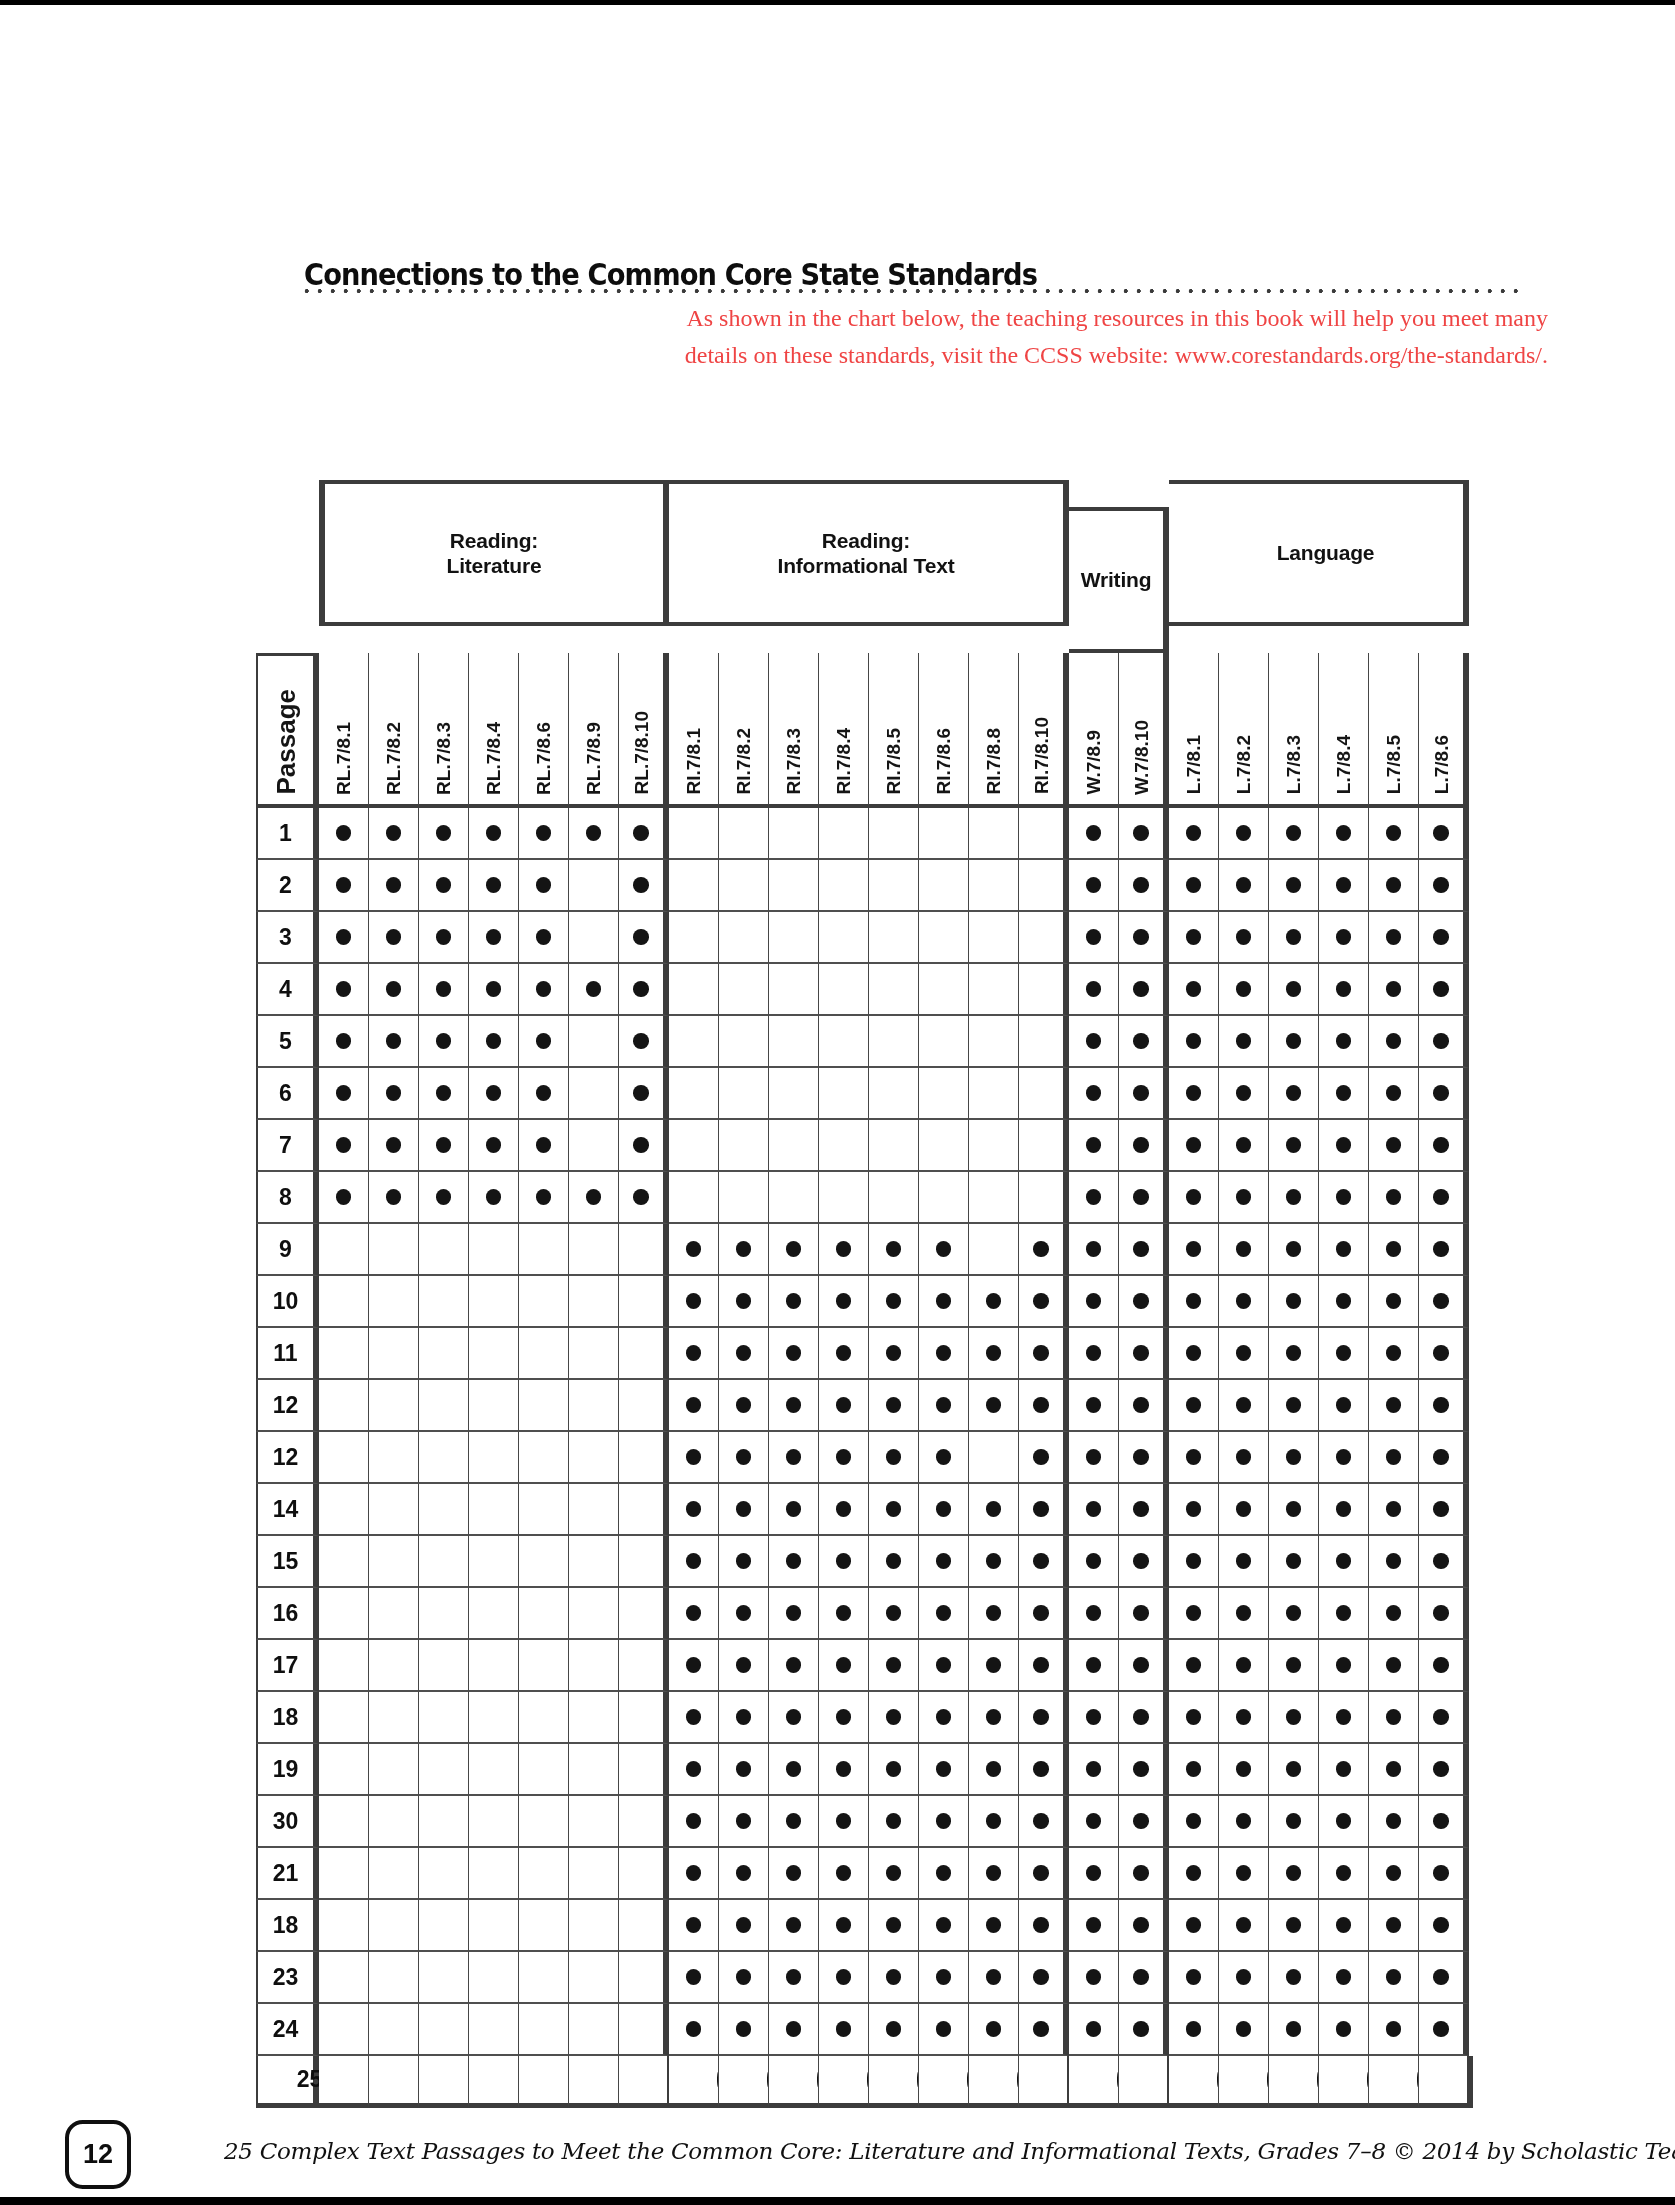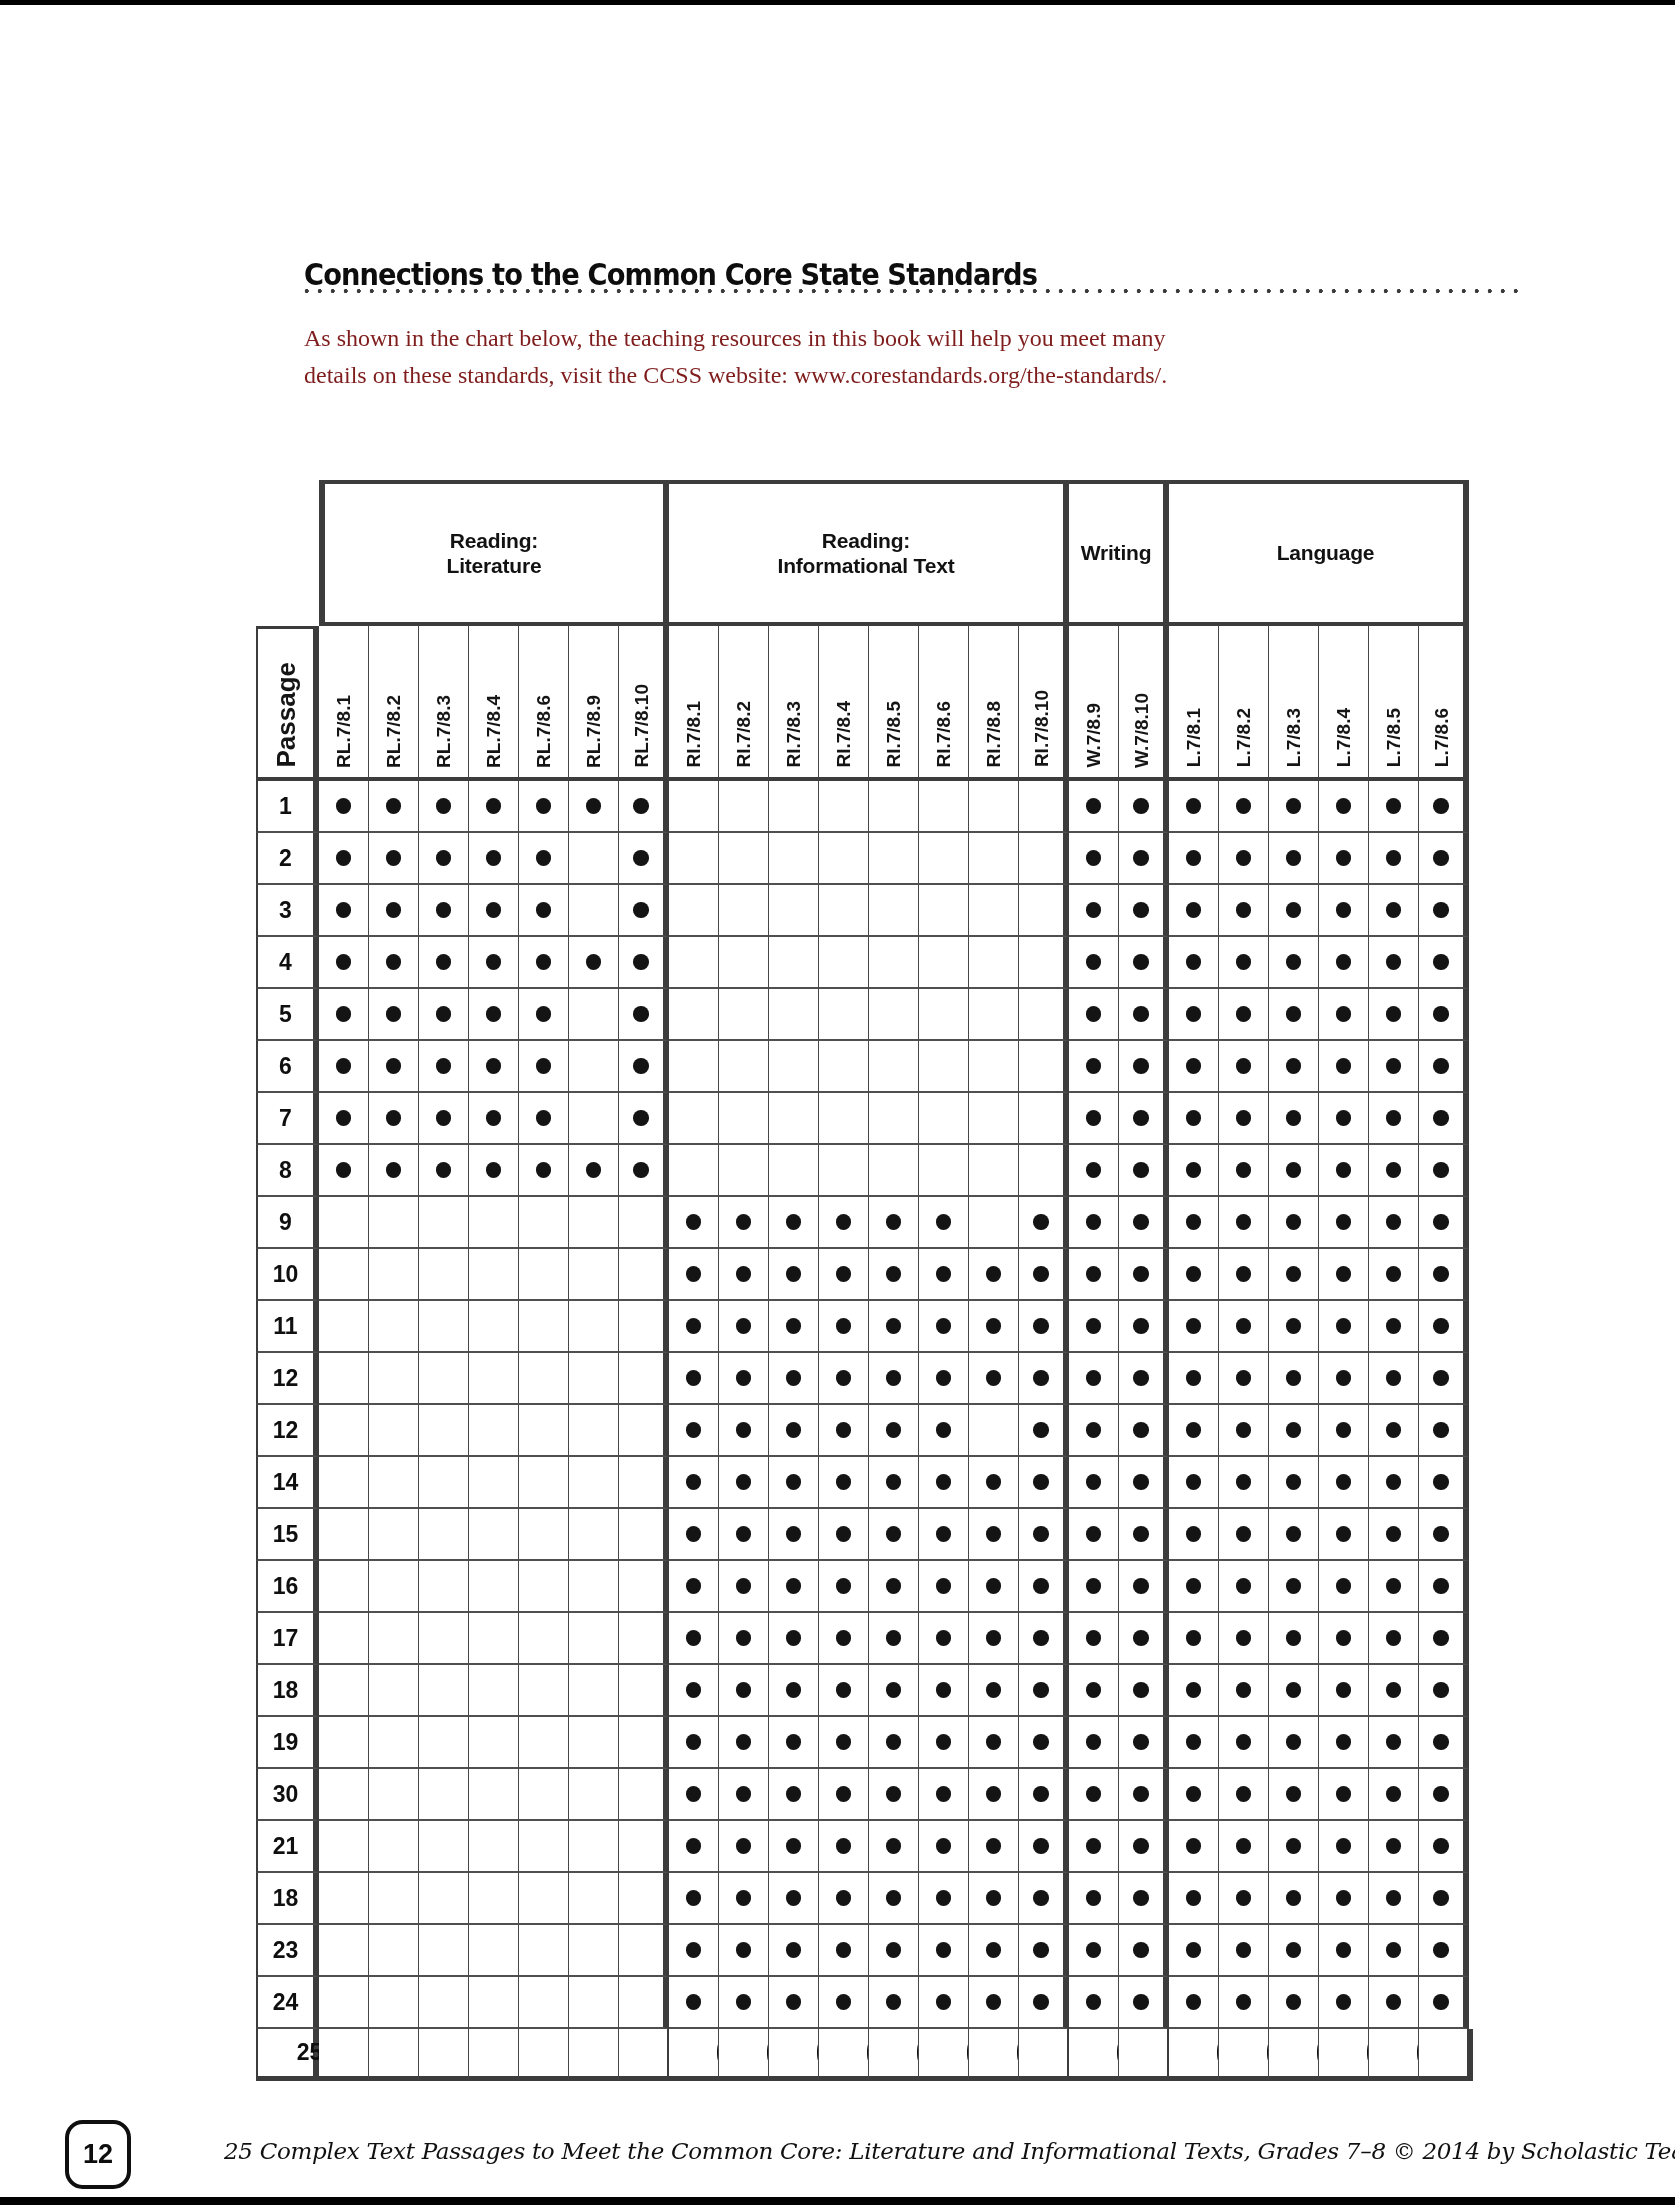--- a/index.html
+++ b/index.html
@@ -17,22 +17,22 @@
     font:bold 31px/1.1 "DejaVu Sans", sans-serif;
     letter-spacing:-1px; color:#0d0d0d;
     transform:scaleX(0.88); transform-origin:left top; white-space:nowrap;
   }
   .title-rule {
     position:absolute; left:304px; top:288px; width:1216px; height:6.1px;
     background-image:radial-gradient(circle at 2.7px 3.1px, #3a3a3a 1.8px, transparent 2.3px);
     background-size:13px 6.1px; background-repeat:repeat-x;
   }
   .intro {
-    position:absolute; left:304px; top:320px; width:1244px;
-    font:24px/37px "Liberation Serif", serif; color:#7f1d1d;
+    position:absolute; left:304px; top:300px; width:1244px;
+    font:24px/37px "Liberation Serif", serif; color:#ef4444;text-align:right;
   }
 
   
   .ccss-grid {
     position:absolute; left:256px; top:480px;
     display:grid; grid-template-columns:63px repeat(23, 50px);
     background:transparent;
   }
   .ccss-grid > div { box-sizing:border-box; background:#fff; }
   .corner { background:transparent; }
@@ -97,21 +97,21 @@
   <div>As shown in the chart below, the teaching resources in this book will help you meet many</div>
   <div>details on these standards, visit the CCSS website: www.corestandards.org/the-standards/.</div>
 </div>
 
 <div class="ccss-grid" id="ccss-grid">
     <div class="corner"></div>
     <div class="ghead first" style="grid-column: span 7;">Reading:
 Literature</div>
     <div class="ghead" style="grid-column: span 8;">Reading:
 Informational Text</div>
-    <div class="ghead" style="grid-column: span 2;">Writing</div>
+    <div class="ghead" style="grid-column: span 2; margin-top: 27px;">Writing</div>
     <div class="ghead" style="grid-column: span 6; padding-left: 19px;">Language</div>
     <div class="plabel">
       <span class="vtext">Passage</span>
     </div>
     <div class="clabel">
       <span class="vtext">RL.7/8.1</span>
     </div>
     <div class="clabel">
       <span class="vtext">RL.7/8.2</span>
     </div>

